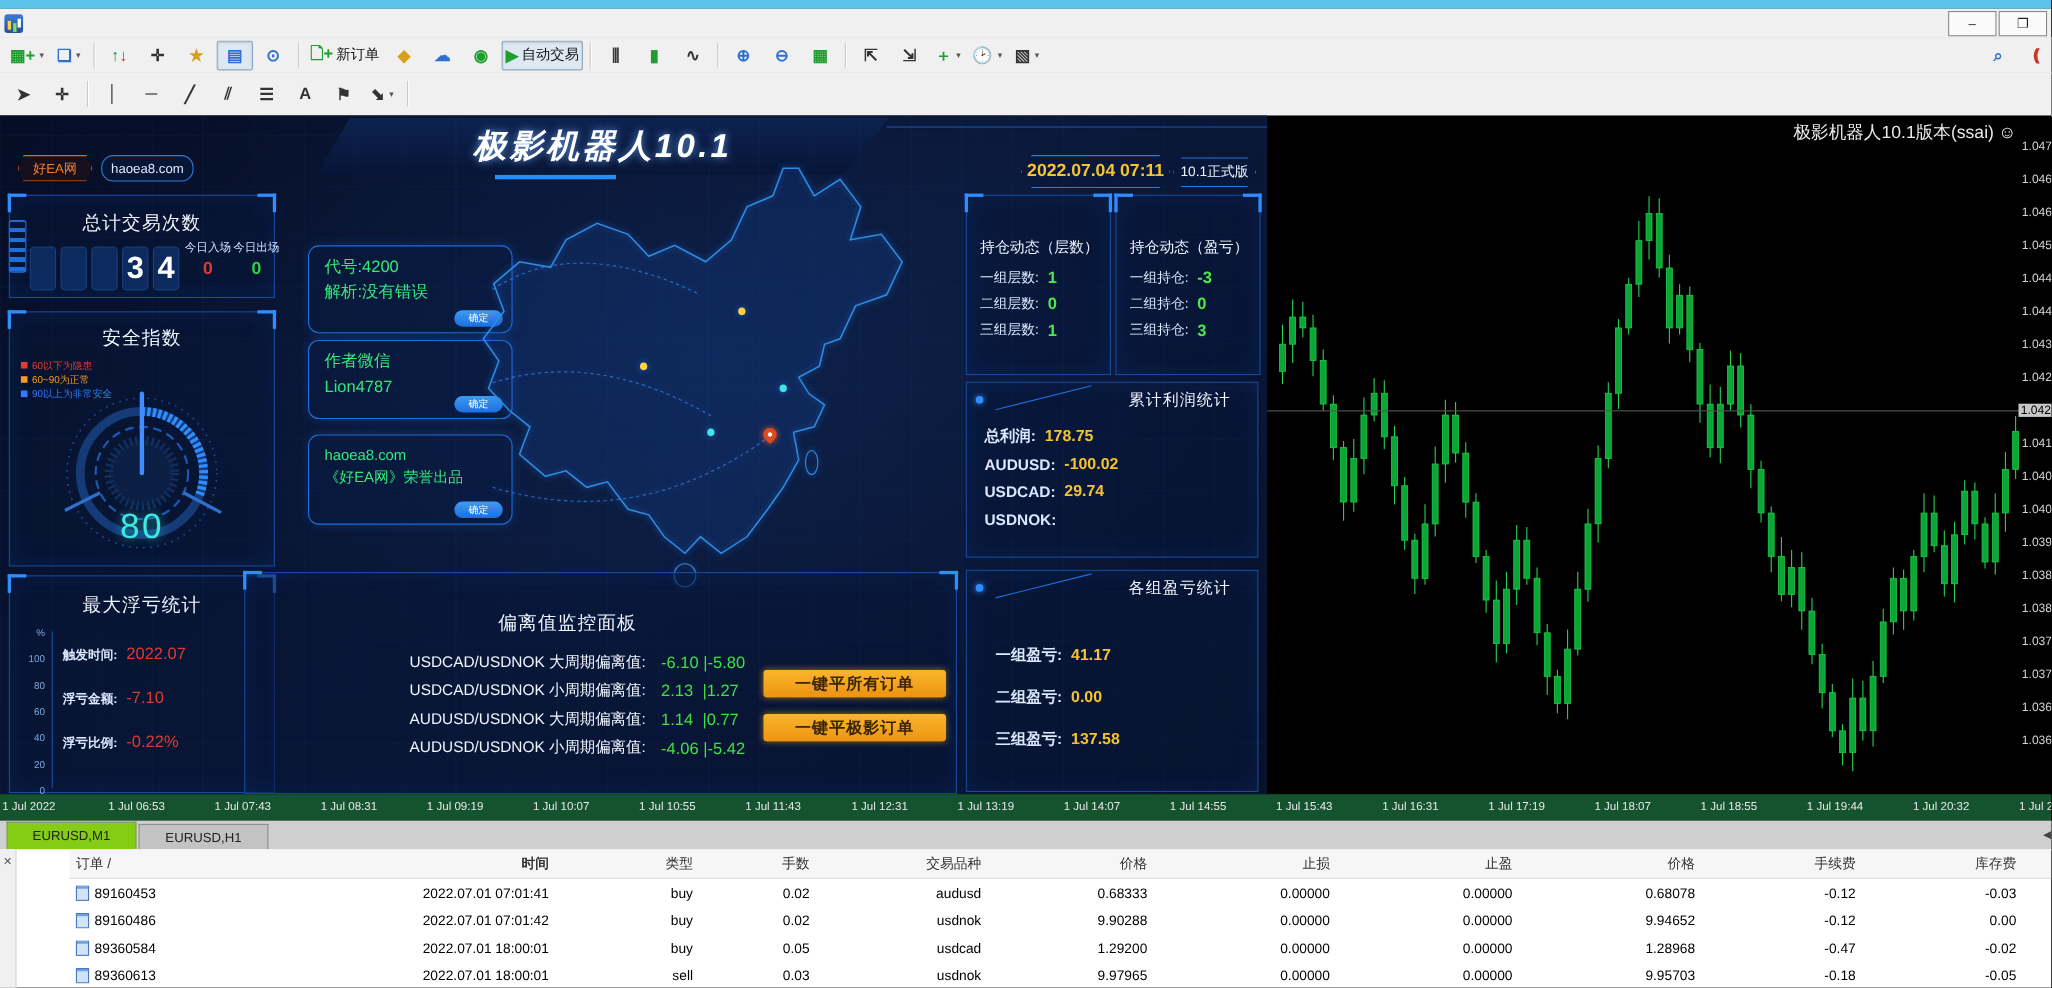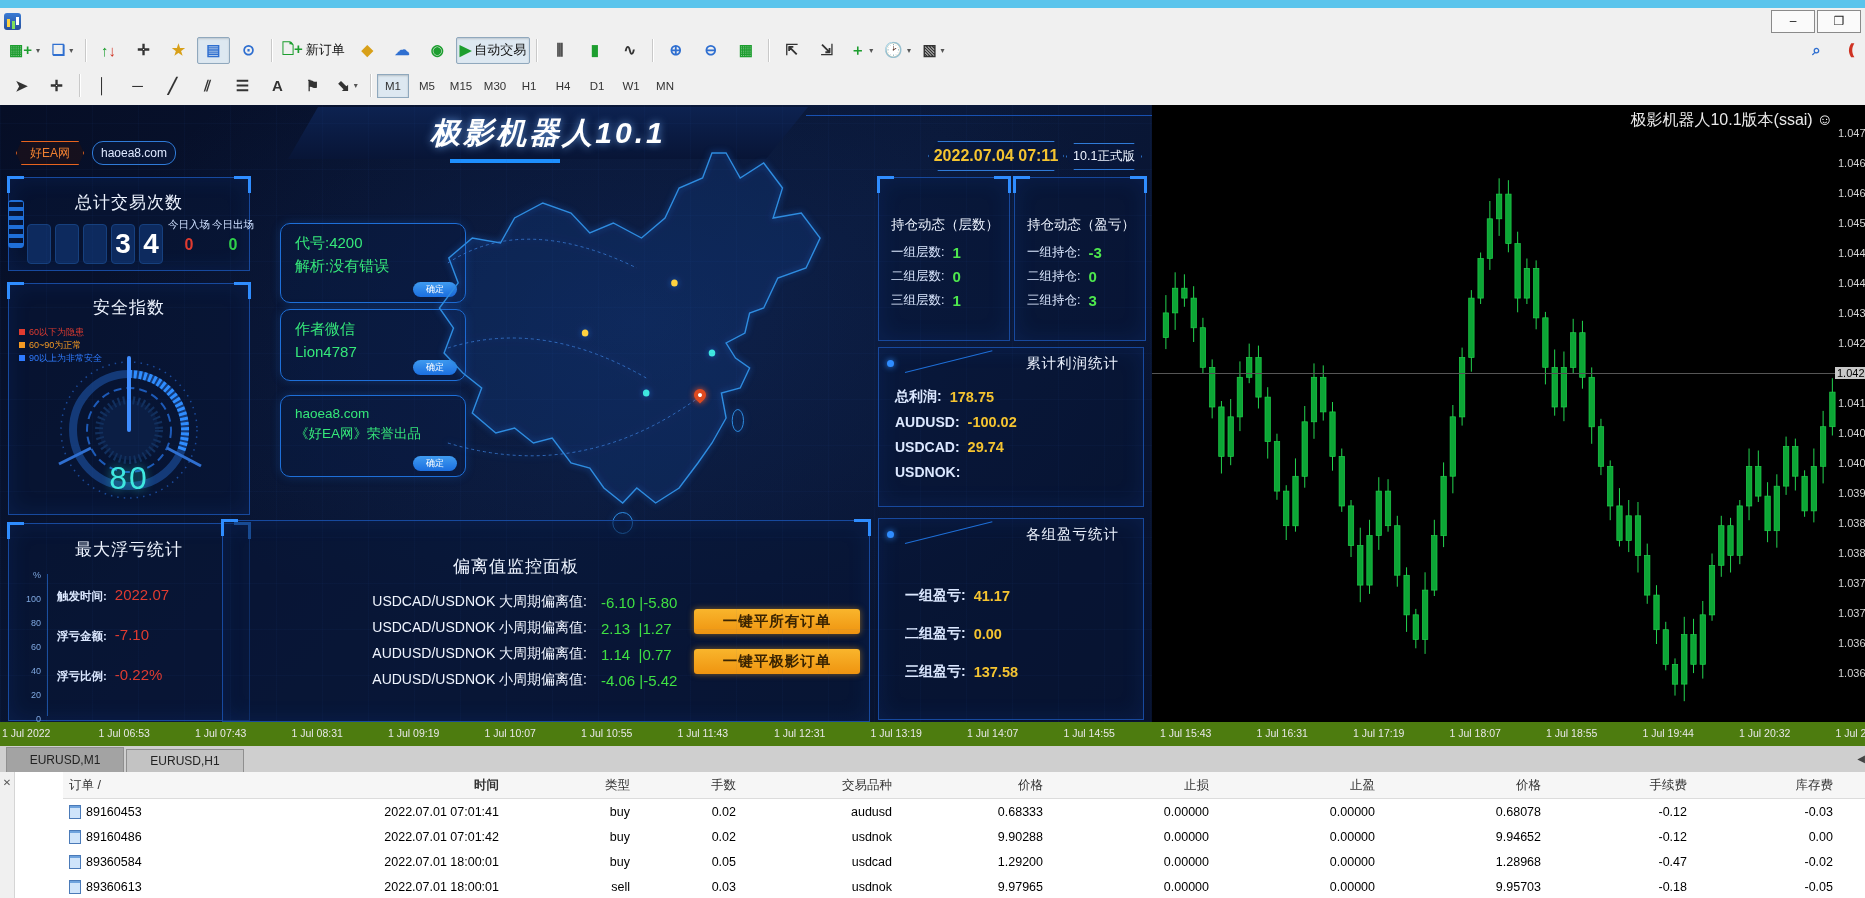--- a/index.html
+++ b/index.html
@@ -162,28 +162,28 @@
   .devlab{width:300px;text-align:right;color:#f0f5ff;font-size:14px;}
   .devval{color:#3fe043;font-size:15px;margin-left:14px;white-space:pre;}
 
   .obtn{position:absolute;left:694px;width:166px;height:25px;border-radius:3px;
         background:linear-gradient(#f9b52c,#ef9410);color:#3a2402;font-size:14.5px;font-weight:700;
         display:flex;align-items:center;justify-content:center;letter-spacing:1px;
         box-shadow:0 0 6px rgba(250,170,30,.5);cursor:pointer;}
   .obtn1{top:504px;} .obtn2{top:544px;}
 
   
-  .timeaxis{position:absolute;left:0;top:722px;width:100%;height:24px;background:#4d7c0f;overflow:hidden;}
+  .timeaxis{position:absolute;left:0;top:722px;width:100%;height:24px;background:#14532d;overflow:hidden;}
   .tlabel{position:absolute;top:5px;color:#e8e8e8;font-size:10.5px;white-space:nowrap;}
   .tabsbar{position:absolute;left:0;top:746px;width:100%;height:26px;background:#cfcfcf;
            border-bottom:1px solid #9a9a9a;display:flex;align-items:flex-end;padding-left:6px;}
   .tab{height:22px;min-width:100px;display:inline-flex;align-items:center;justify-content:center;
        font-size:12px;color:#222;border:1px solid #8f8f8f;border-bottom:none;background:#c3c3c3;
        margin-right:2px;padding:0 8px;}
-  .tab.active{background:#a3a3a3;height:24px;margin-top:20px;}
+  .tab.active{background:#84cc16;height:24px;margin-top:20px;}
   .tabarrow{position:absolute;right:6px;top:7px;color:#444;font-size:10px;}
   .terminal{position:absolute;left:0;top:772px;width:100%;height:126px;background:#fff;display:flex;}
   .gutter{width:14px;background:#f0f0f0;border-right:1px solid #d5d5d5;color:#555;font-size:10px;
           text-align:center;padding-top:5px;flex:0 0 auto;}
   #ttable{flex:1;overflow:hidden;margin-left:48px;}
   .trow{display:flex;height:25px;align-items:center;font-size:12.5px;color:#000;white-space:nowrap;}
   .trow.thead{height:26px;background:#f6f6f6;border-bottom:1px solid #dcdcdc;color:#333;}
   .tcell{flex:0 0 auto;overflow:hidden;}
   .tcell.num{text-align:right;padding-right:6px;}
   .tcell.first{text-align:left;padding-left:6px;display:flex;align-items:center;gap:5px;}
@@ -324,31 +324,20 @@
         <b class="g-dark">A</b>
       </span>
     <span class="tbtn">
         <b class="g-dark">⚑</b>
       </span>
     <span class="tbtn">
         <b class="g-dark">⬊</b>
         <span class="caret">▾</span>
       </span>
     <span class="sep"></span>
-    <div id="tfs" style="display:flex;">
-        <span class="tf active">M1</span>
-        <span class="tf">M5</span>
-        <span class="tf">M15</span>
-        <span class="tf">M30</span>
-        <span class="tf">H1</span>
-        <span class="tf">H4</span>
-        <span class="tf">D1</span>
-        <span class="tf">W1</span>
-        <span class="tf">MN</span>
-      </div>
   </div>
 
   <div class="main">
 
     <div class="dash">
       <div class="banner">
         <span class="banner-title">极影机器人10.1</span>
       </div>
       <div class="banner-underline"></div>
       <div class="hline"></div>

